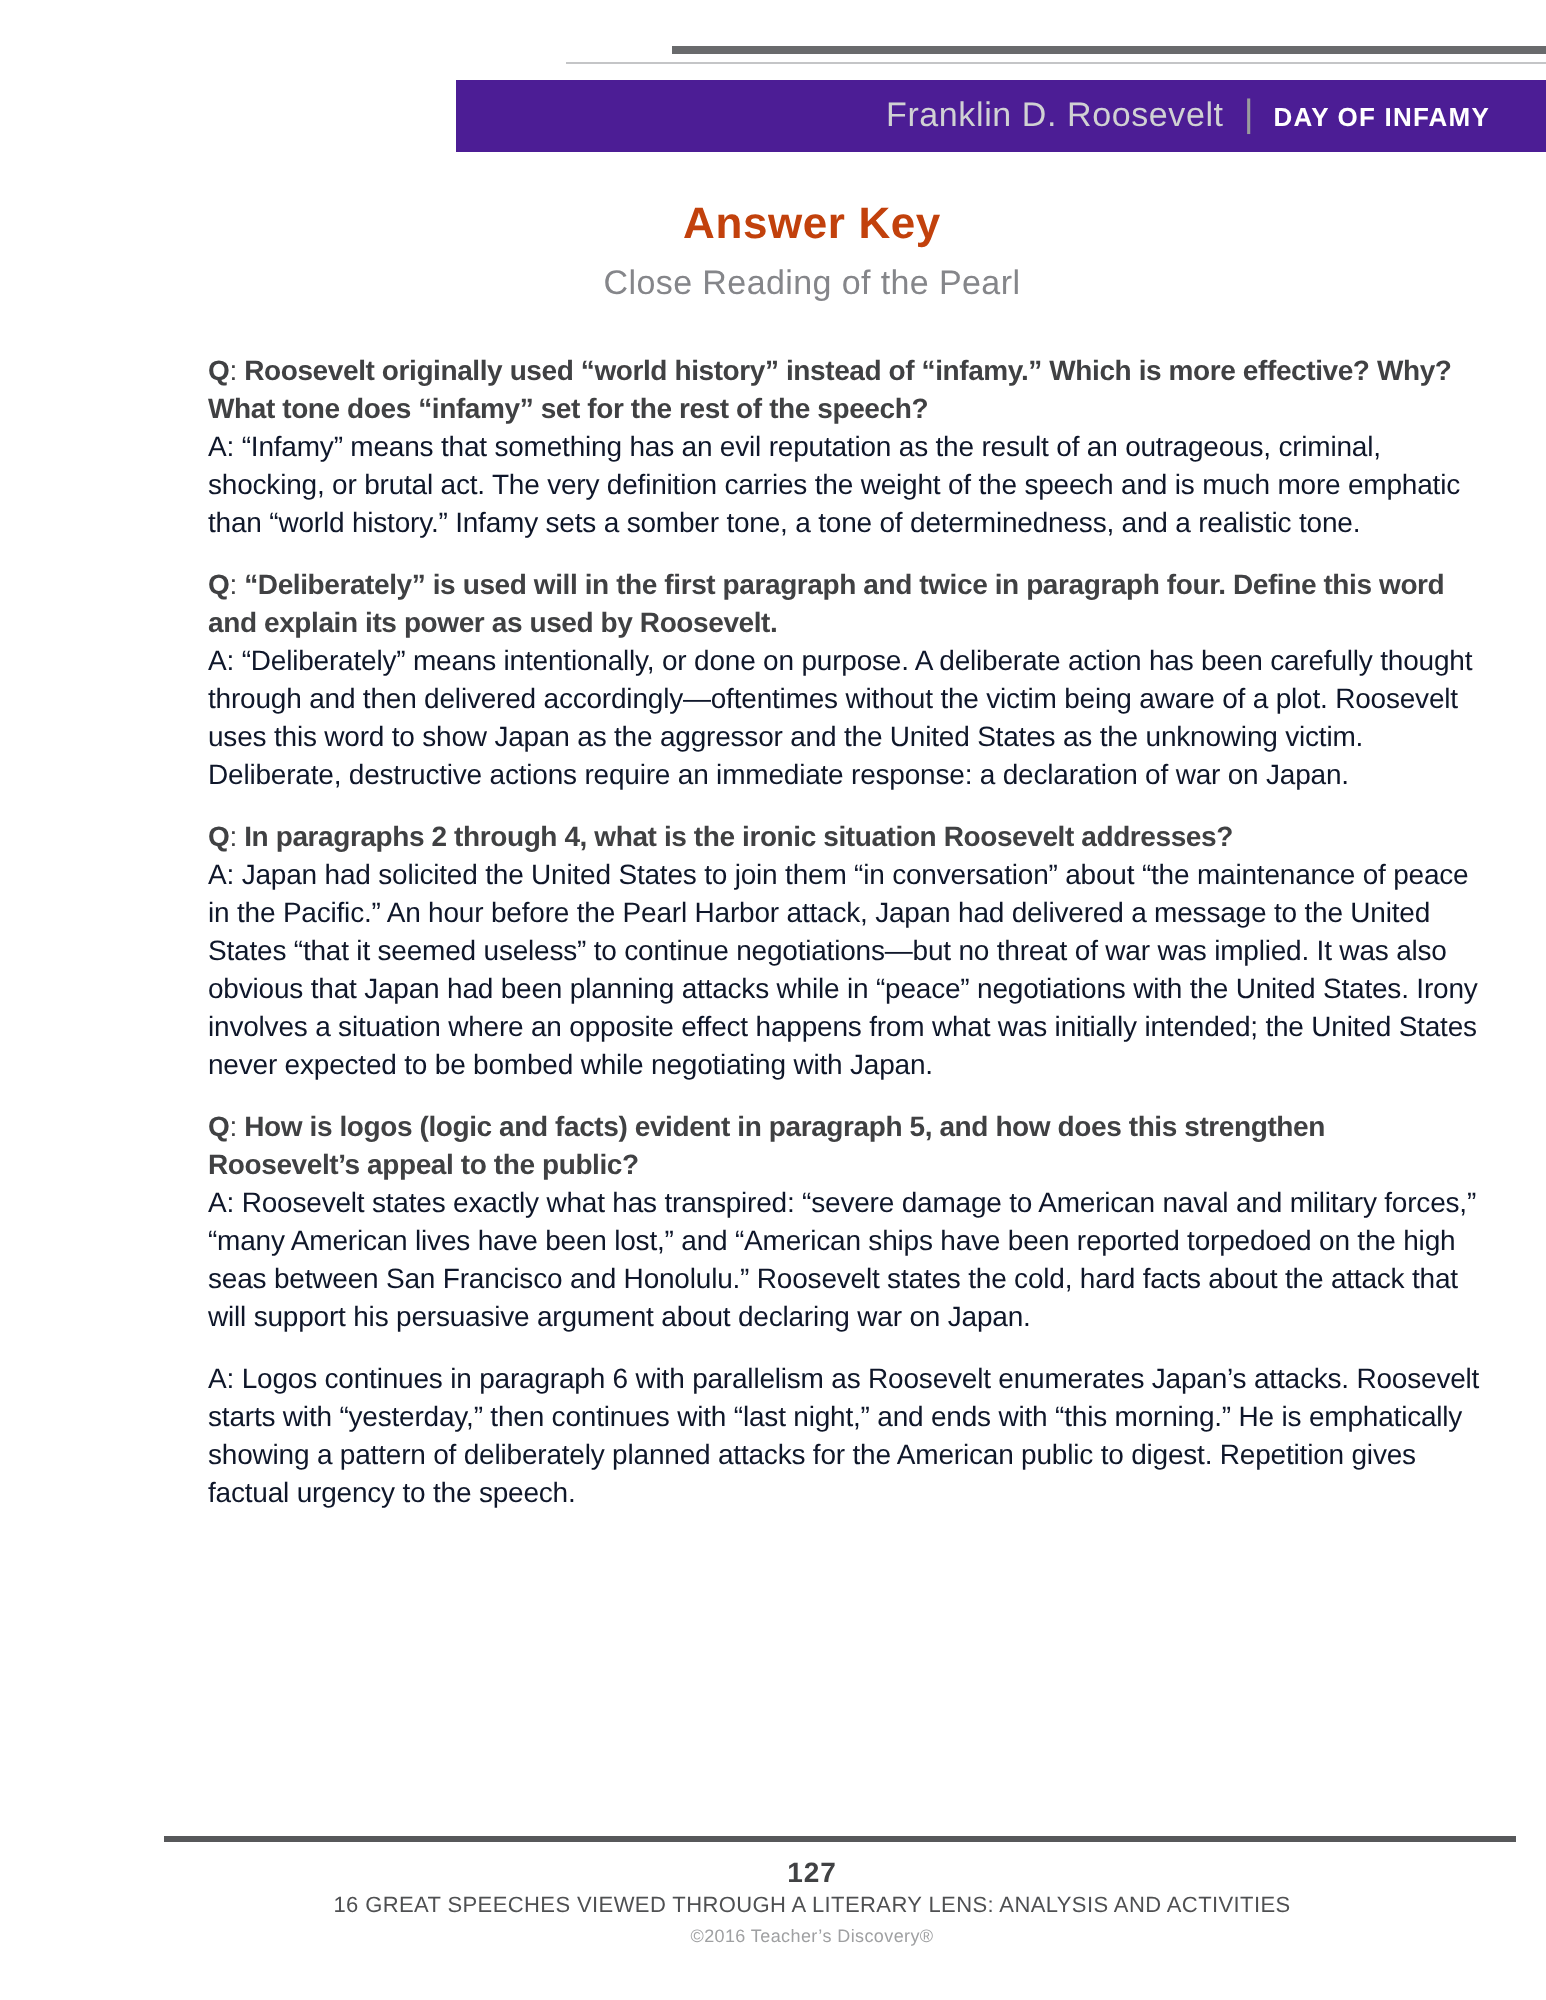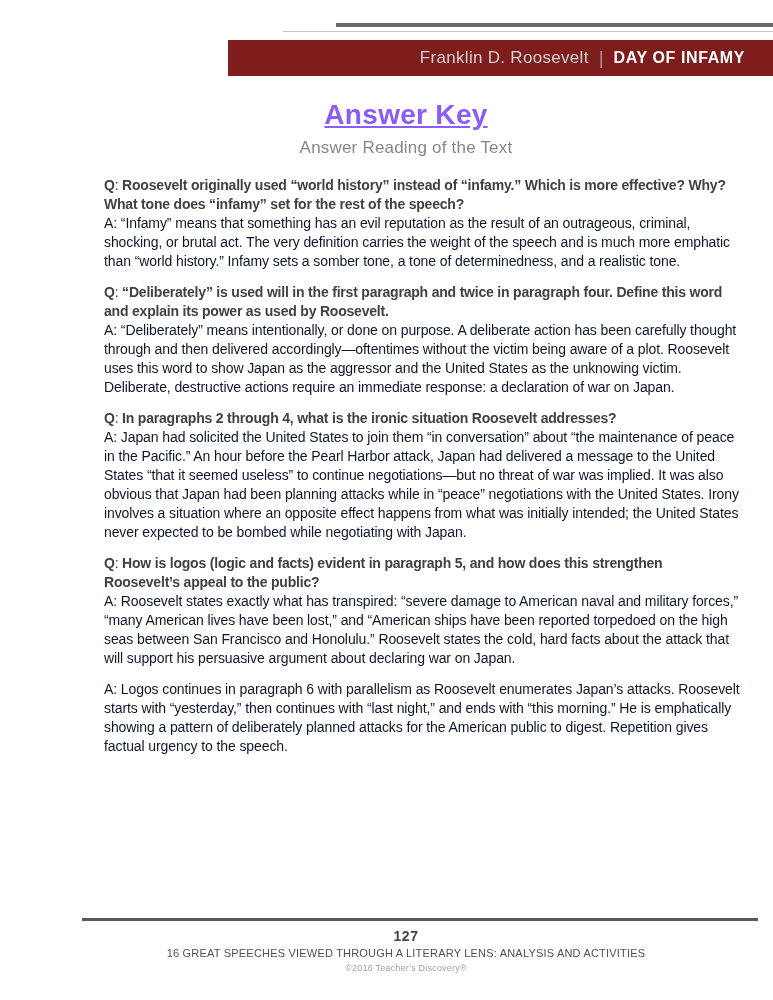--- a/index.html
+++ b/index.html
@@ -21,56 +21,55 @@
   }
   .top-line {
     position: absolute;
     left: 283px; right: 0; top: 31px; height: 1px;
     background: #c4c5c7;
   }
   
   .banner {
     position: absolute;
     left: 228px; right: 0; top: 40px; height: 36px;
-    background: #7f1d1d;
+    background: #4c1d95;
     display: flex;
     align-items: center;
     justify-content: flex-end;
     padding-right: 28px;
   }
   .banner-author {
     color: #d0d1d3;
     font-size: 17px;
     font-weight: 400;
     letter-spacing: 0.3px;
   }
   .banner-sep {
     color: #9a9b9d;
     font-size: 19px;
     font-weight: 300;
     margin: 0 10px;
   }
   .banner-title {
     color: #ffffff;
-    font-size: 16px;
+    font-size: 13px;
     font-weight: 700;
     letter-spacing: 0.6px;
   }
   
   .heading {
     position: absolute;
     top: 99px; left: 88px; width: 636px;
     text-align: center;
   }
   .heading-title {
-    font-size: 28px;
+    font-size: 22px;
     font-weight: 700;
-    color: #8b5cf6;
+    color: #c2410c;
     letter-spacing: 0.3px;
-    text-decoration: underline;
   }
   .heading-subtitle {
     margin-top: 7px;
     font-size: 17px;
     font-weight: 400;
     color: #85868a;
     letter-spacing: 0.2px;
   }
   
   .content {
@@ -136,21 +135,21 @@
   <div class="top-line"></div>
 
   <div class="banner">
     <span class="banner-author">Franklin D. Roosevelt</span>
     <span class="banner-sep">|</span>
     <span class="banner-title">DAY OF INFAMY</span>
   </div>
 
   <div class="heading">
     <div class="heading-title">Answer Key</div>
-    <div class="heading-subtitle">Answer Reading of the Text</div>
+    <div class="heading-subtitle">Close Reading of the Pearl</div>
   </div>
 
   <div class="content">
 
     <section class="qa">
       <p class="q"><span>Q</span><span class="colon">:</span> <span>Roosevelt originally used “world history” instead of “infamy.” Which is more effective? Why? What tone does “infamy” set for the rest of the speech?</span></p>
       <p class="a"><span>A</span><span>:</span> <span>“Infamy” means that something has an evil reputation as the result of an outrageous, criminal, shocking, or brutal act. The very definition carries the weight of the speech and is much more emphatic than “world history.” Infamy sets a somber tone, a tone of determinedness, and a realistic tone.</span></p>
     </section>
 
     <section class="qa">

